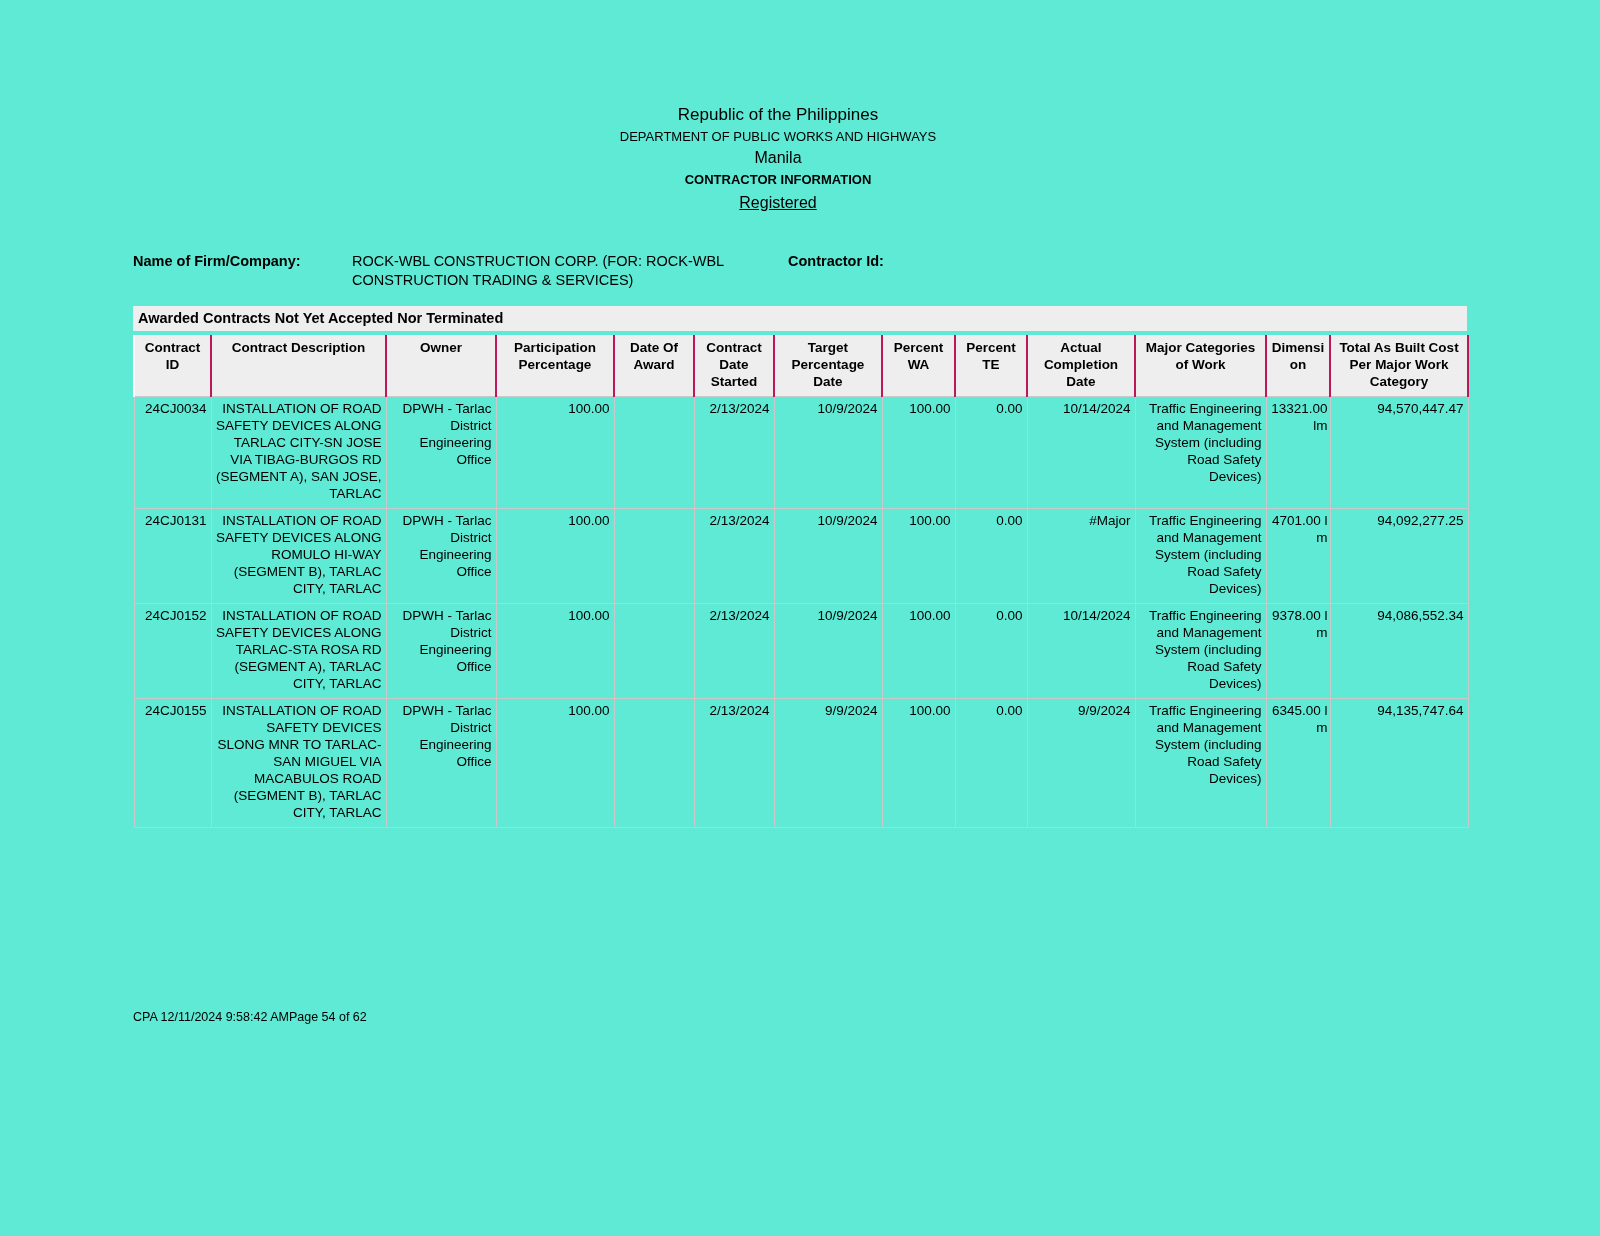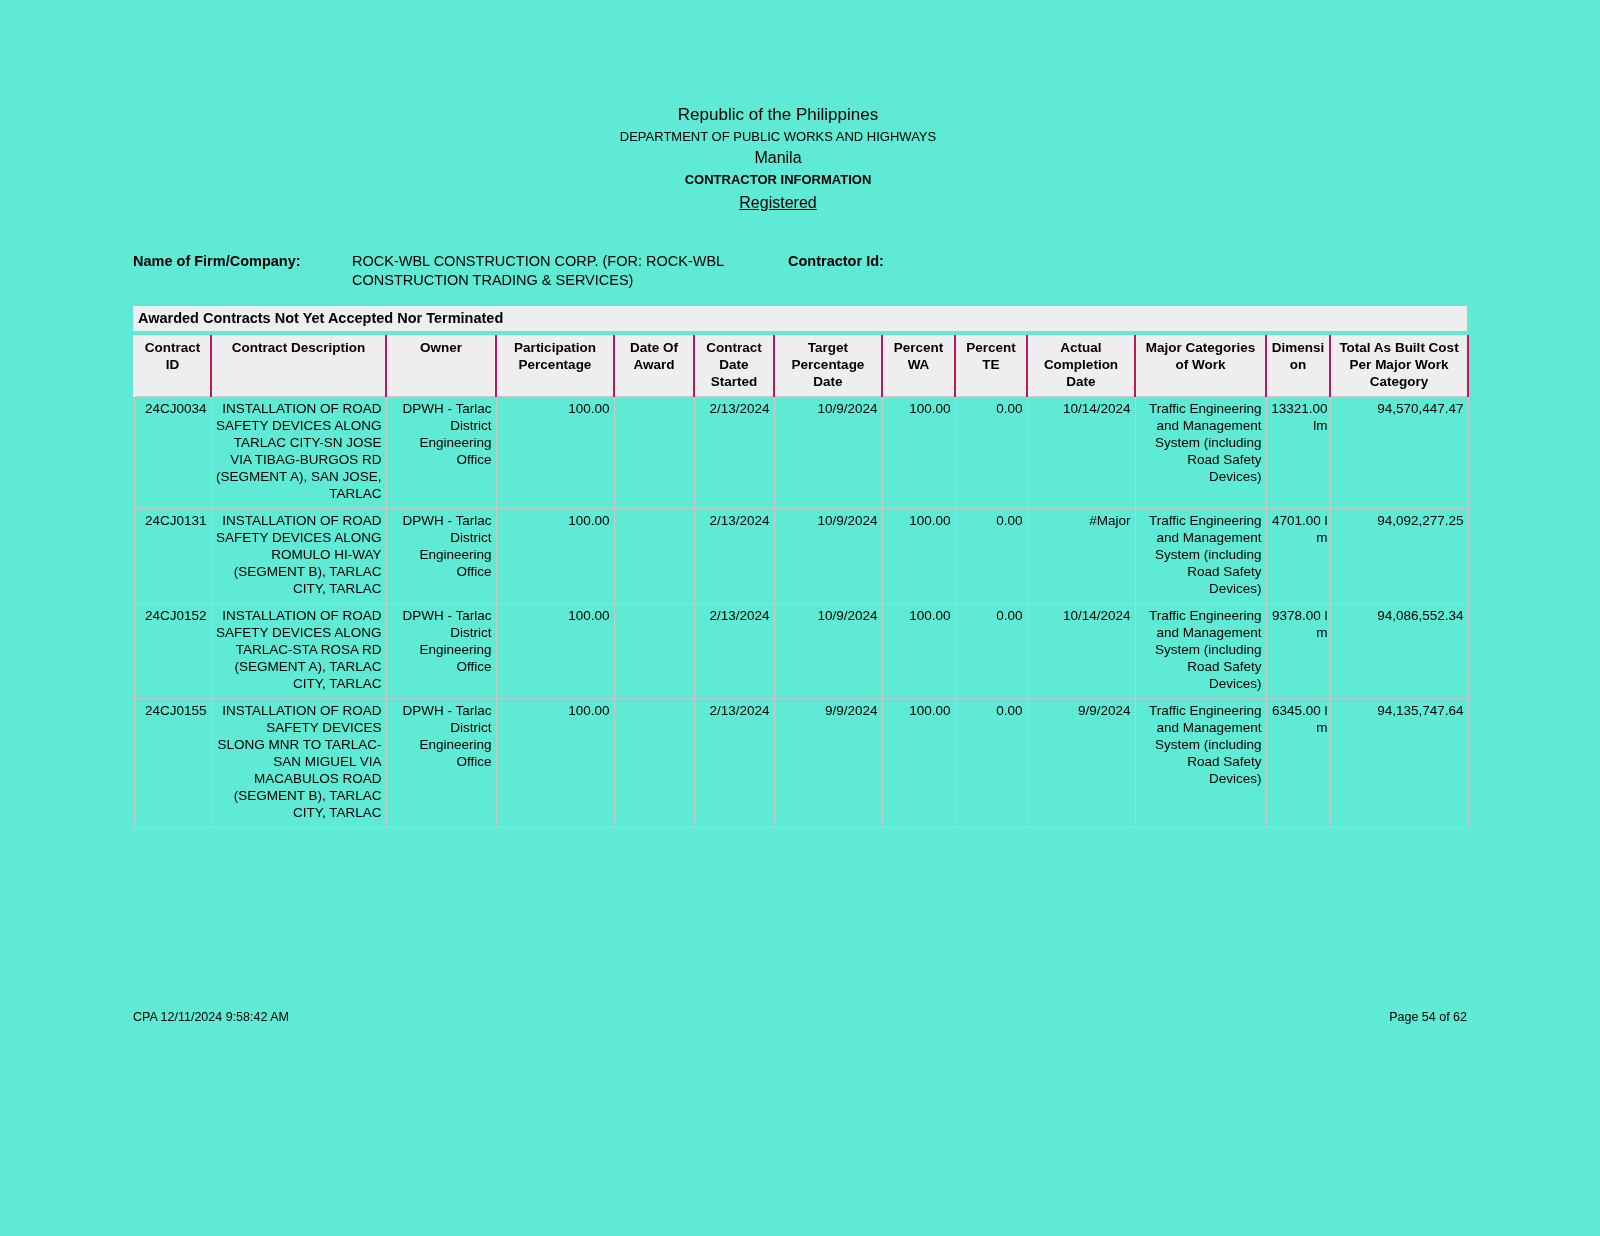--- a/index.html
+++ b/index.html
@@ -89,23 +89,21 @@
     overflow-wrap: break-word;
   }
   table.report tbody td.num-right { text-align: right; }
   table.report tbody td.dim { word-break: break-all; padding-right: 2px; padding-left: 3px; }
 
   
   .doc-footer {
     position: absolute;
     left: 133px; top: 1010px; width: 1334px;
     display: flex;
-    justify-content: space-between;
     font-size: 12.5px;
-    gap: 31px;
   }
 </style>
 </head>
 <body>
 
 <div class="page">
 
   <div class="doc-header">
     <div class="hdr-line1">Republic of the Philippines</div>
     <div class="hdr-line2">DEPARTMENT OF PUBLIC WORKS AND HIGHWAYS</div>

